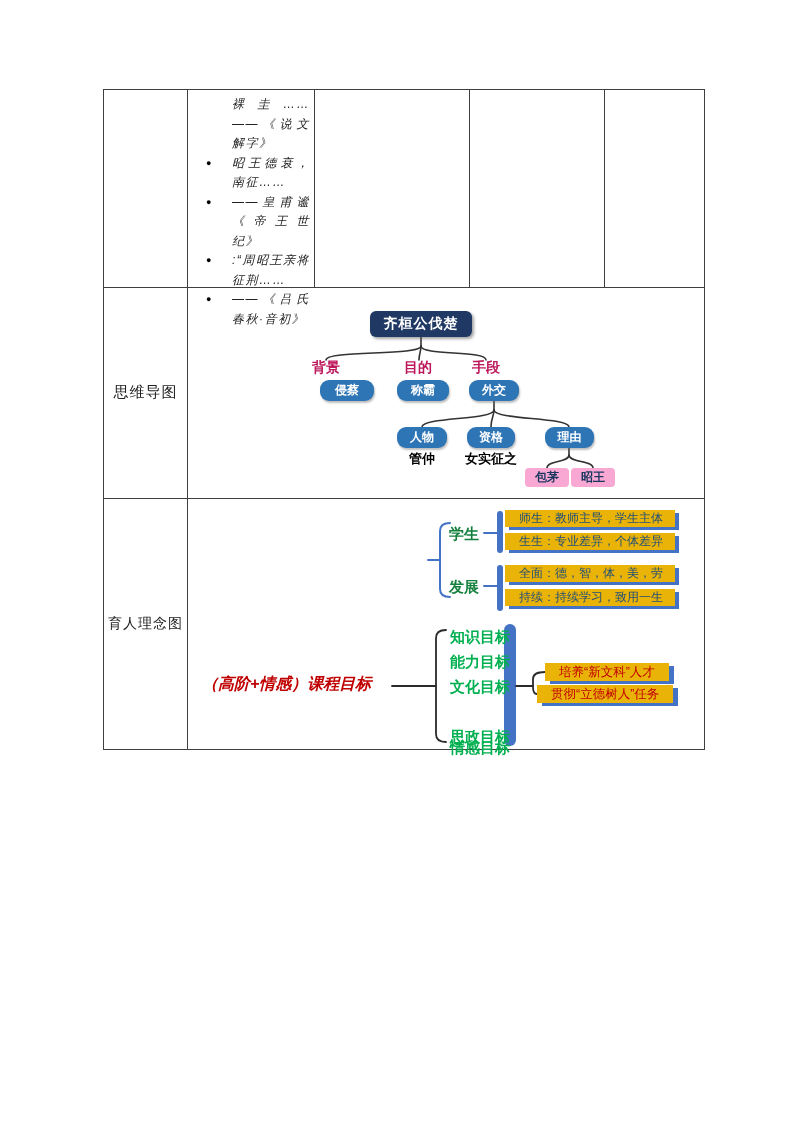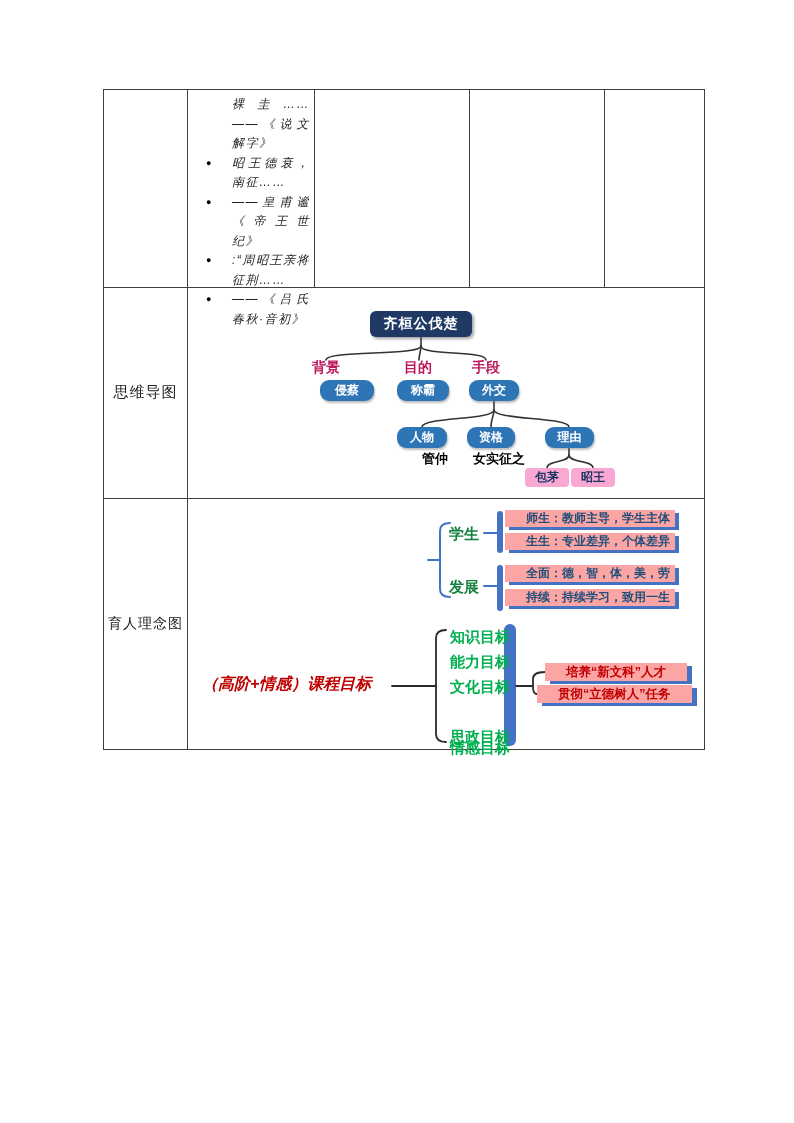--- a/index.html
+++ b/index.html
@@ -20,28 +20,28 @@
   
   .mm{position:absolute;left:84px;top:198px;width:516px;height:211px;}
   .mm svg{position:absolute;left:0;top:0;z-index:1;}
   .mnode{position:absolute;z-index:2;display:flex;align-items:center;justify-content:center;
          border-radius:9px;font-weight:bold;}
   .mroot{background:#1F3864;color:#fff;font-size:14px;letter-spacing:1px;border-radius:6px;
          box-shadow:2px 2px 3px rgba(90,90,90,.55);}
   .mblue{background:#2E75B6;color:#fff;font-size:12px;box-shadow:1px 2px 2px rgba(110,110,110,.45);}
   .mlite{background:#f9a8d4;color:#17375E;font-size:12px;border-radius:4px;}
   .mlabel{position:absolute;z-index:2;font-weight:bold;font-size:14px;color:#be185d;text-align:center;}
-  .msub{position:absolute;z-index:2;font-weight:bold;font-size:13px;color:#000;text-align:right;}
+  .msub{position:absolute;z-index:2;font-weight:bold;font-size:13px;color:#000;text-align:center;}
   
   .ph{position:absolute;left:84px;top:409px;width:516px;height:250px;}
   .ph svg{position:absolute;left:0;top:0;z-index:1;}
   .slogan{position:absolute;z-index:2;font-weight:bold;font-style:italic;color:#C00000;white-space:nowrap;}
   .gr{position:absolute;z-index:2;font-weight:bold;color:#15803d;white-space:nowrap;}
-  .ybox{position:absolute;z-index:2;background:#fca5a5;color:#1F4E79;font-weight:bold;font-size:12px;
-        line-height:15px;padding:1px 21px;box-sizing:border-box;white-space:nowrap;
+  .ybox{position:absolute;z-index:2;background:#eab308;color:#1F4E79;font-weight:normal;font-size:12px;
+        line-height:15px;padding:1px 14px;box-sizing:border-box;white-space:nowrap;
         box-shadow:4px 3px 0 0 #4472C4;text-align:justify;text-align-last:justify;}
   .ybox.red{color:#C00000;box-shadow:5px 3px 0 0 #4472C4;font-size:12.5px;text-align:left;text-align-last:left;}
   .goal{position:absolute;z-index:2;font-weight:bold;font-size:15px;color:#00B050;white-space:nowrap;}
 </style>
 </head>
 <body>
 
 <div class="page">
   <div class="tbl">
 

